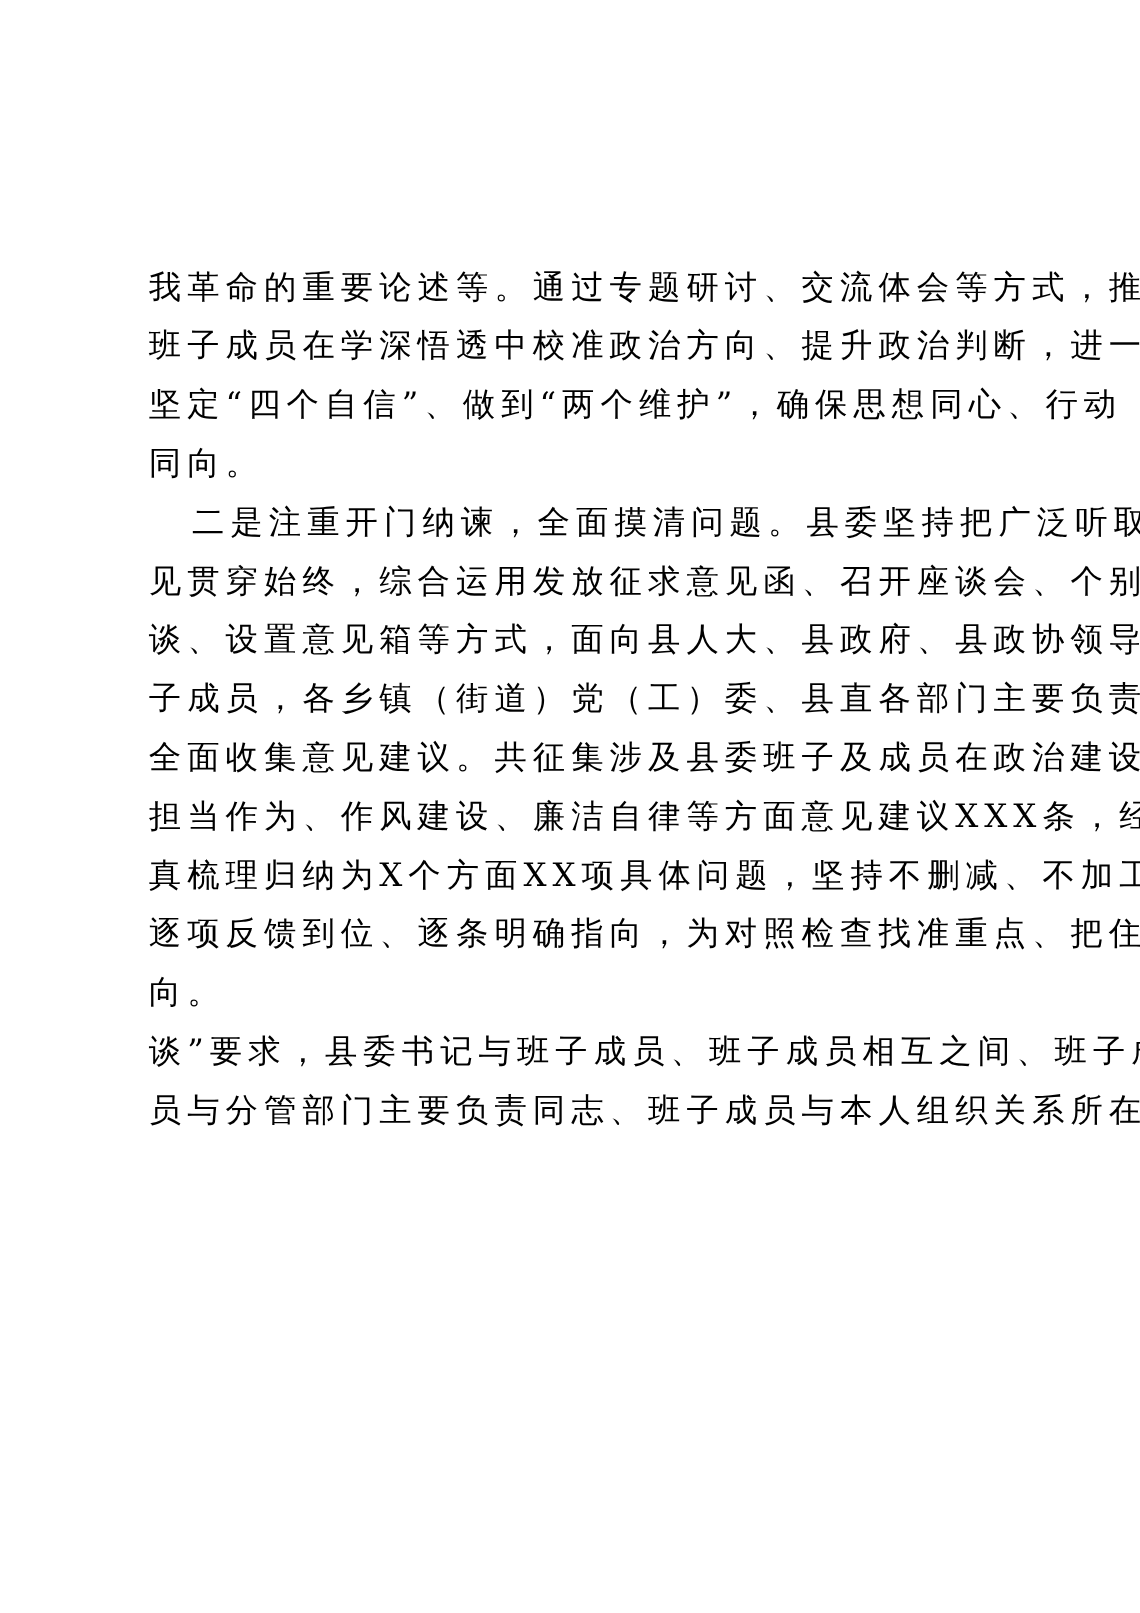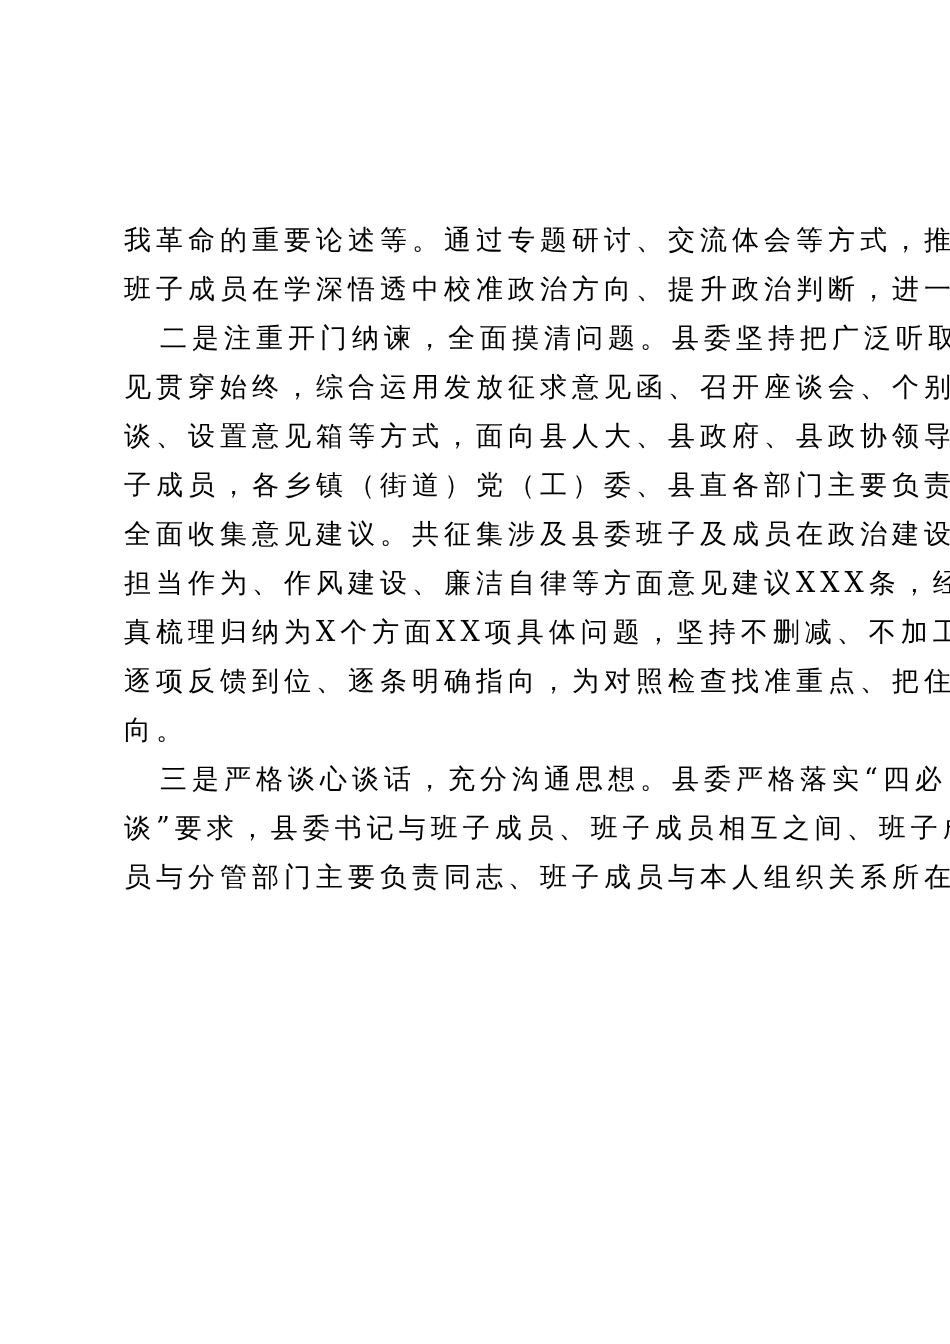--- a/index.html
+++ b/index.html
@@ -47,37 +47,36 @@
     }
   </style>
 </head>
 <body>
 
 <div class="page">
 
   <div class="para">
     <span class="line">我革命的重要论述等。通过专题研讨、交流体会等方式，推动</span>
     <span class="line">班子成员在学深悟透中校准政治方向、提升政治判断，进一步</span>
+    <span class="line">坚定“四个自信”、做到“两个维护”，确保思想同心、行动</span>
+    <span class="line last">同向。</span>
   </div>
 
   <div class="para">
     <span class="line" style="padding-left:36px;">
       <span class="lead">二是注重开门纳谏，全面摸清问题。</span><span>县委坚持把广泛听取意</span>
     </span>
     <span class="line">见贯穿始终，综合运用发放征求意见函、召开座谈会、个别访</span>
     <span class="line">谈、设置意见箱等方式，面向县人大、县政府、县政协领导班</span>
     <span class="line">子成员，各乡镇（街道）党（工）委、县直各部门主要负责同</span>
     <span class="line">全面收集意见建议。共征集涉及县委班子及成员在政治建设、</span>
     <span class="line">担当作为、作风建设、廉洁自律等方面意见建议XXX条，经认</span>
     <span class="line">真梳理归纳为X个方面XX项具体问题，坚持不删减、不加工，</span>
     <span class="line">逐项反馈到位、逐条明确指向，为对照检查找准重点、把住方</span>
     <span class="line last">向。</span>
   </div>
 
   <div class="para">
-    <span class="line" style="padding-left:36px;">
-      <span class="lead">三是严格谈心谈话，充分沟通思想。</span><span>县委严格落实“四必</span>
-    </span>
     <span class="line">谈”要求，县委书记与班子成员、班子成员相互之间、班子成</span>
     <span class="line">员与分管部门主要负责同志、班子成员与本人组织关系所在党</span>
   </div>
 
 </div>
 
 </body></html>

